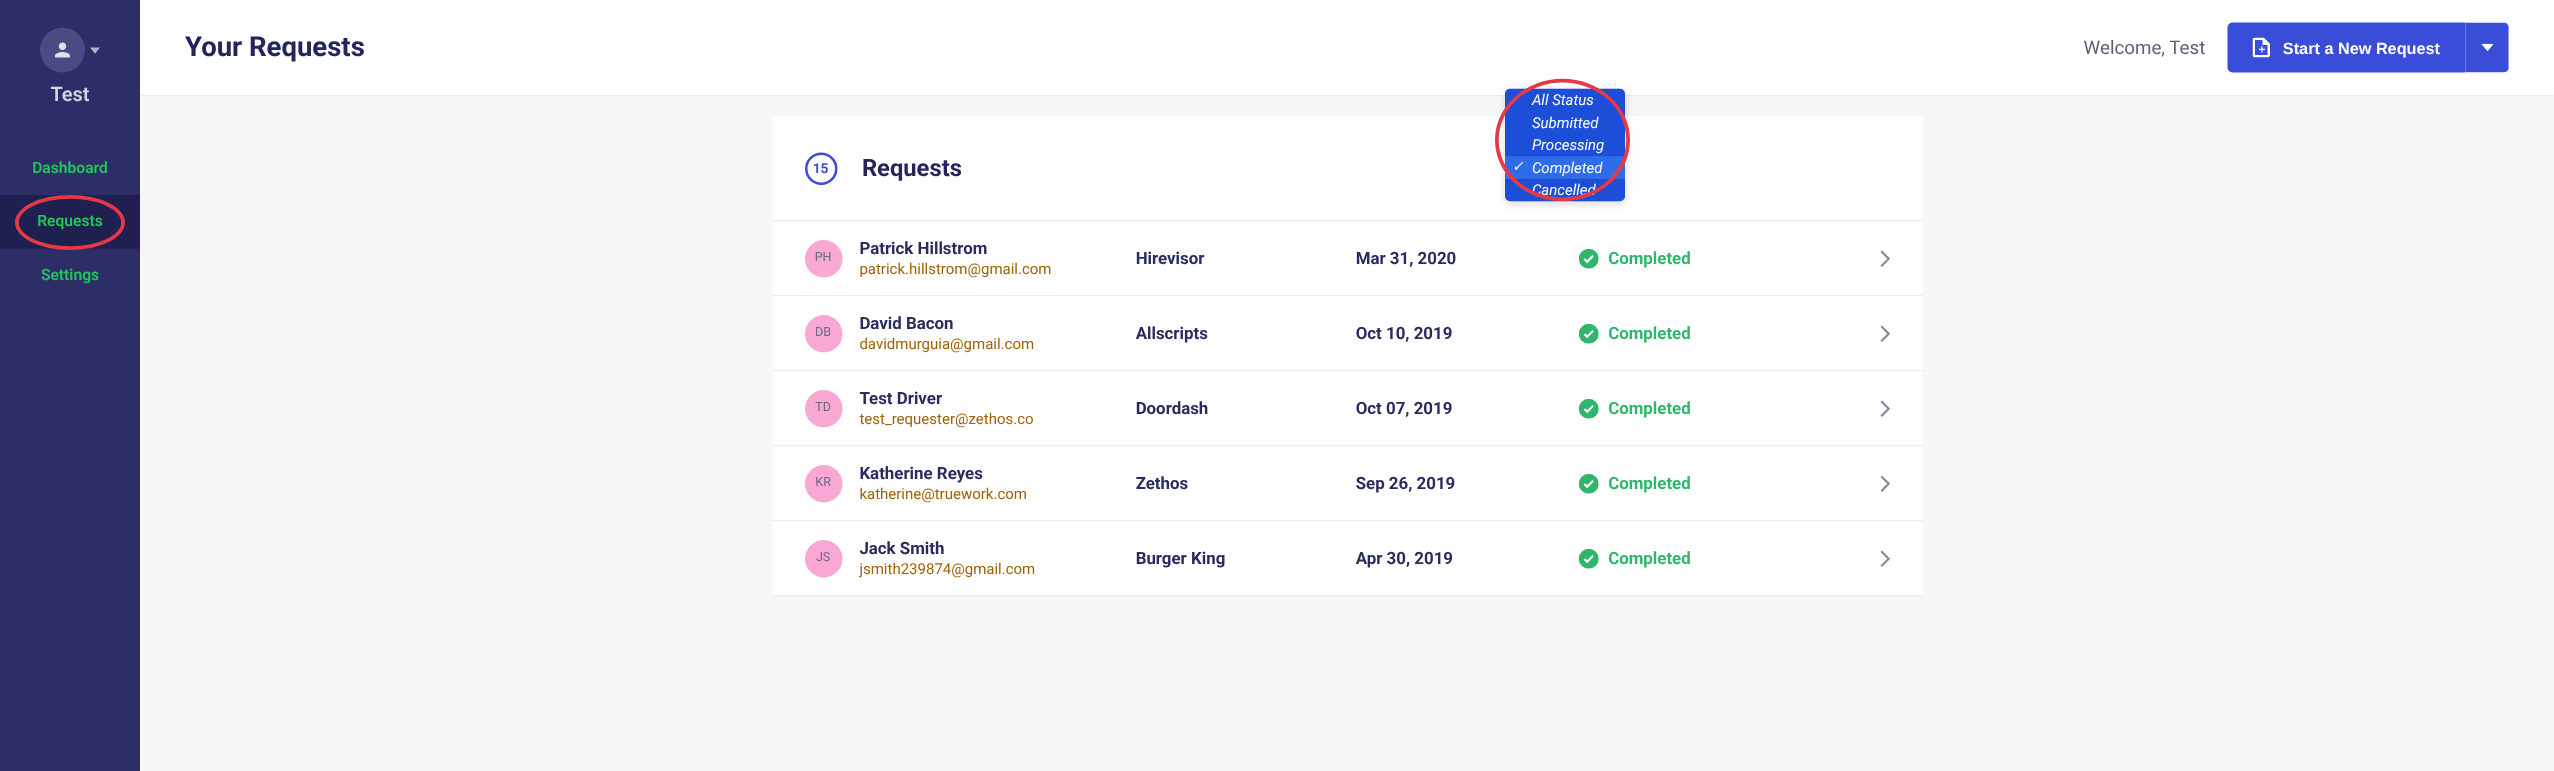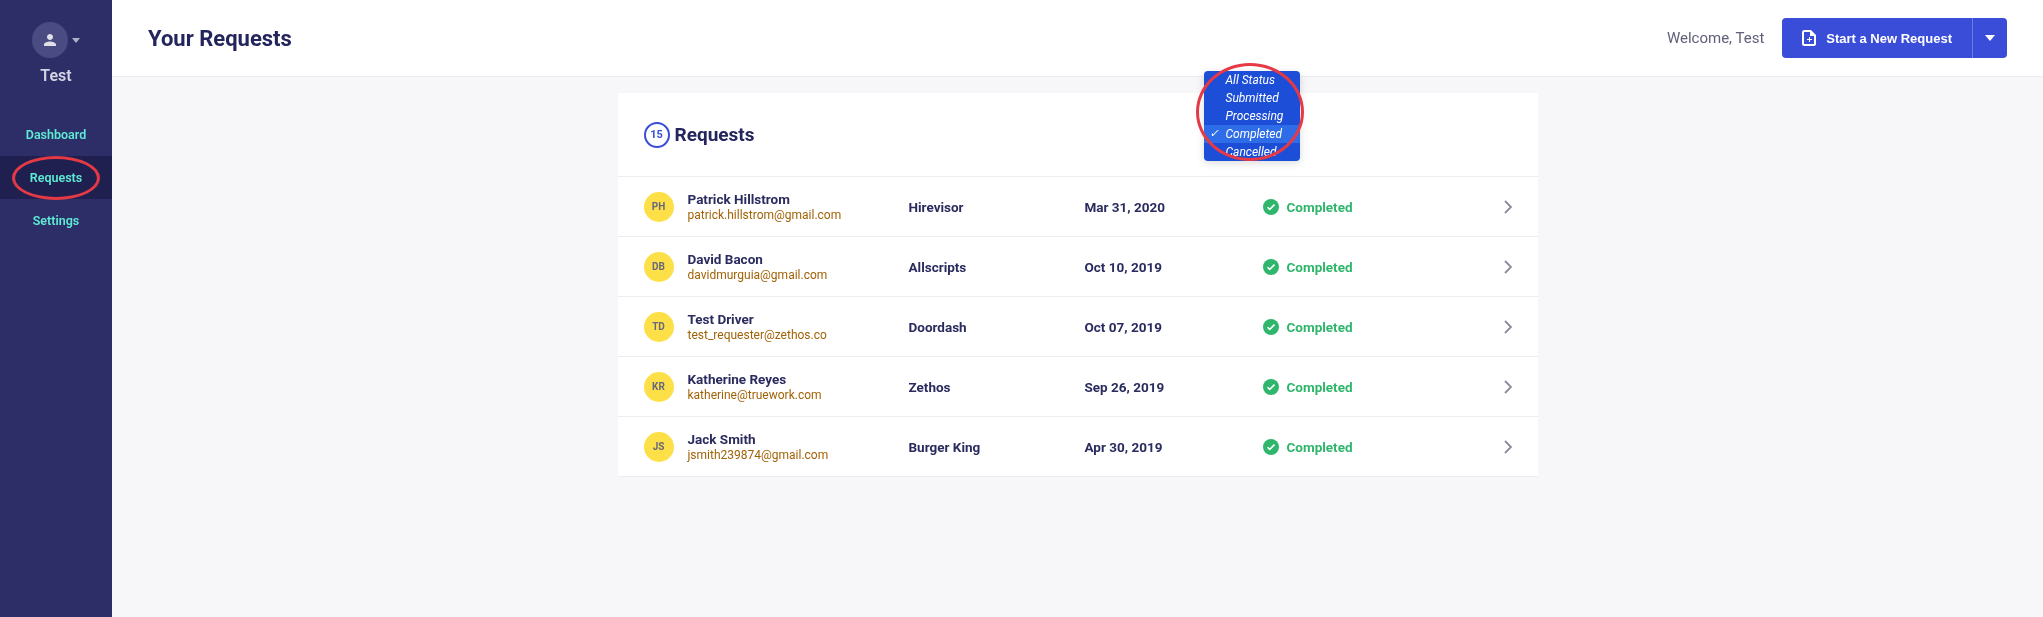--- a/index.html
+++ b/index.html
@@ -46,21 +46,21 @@
     .user-label {
       color: #d4d4e4;
       font-size: 16px;
       font-weight: 600;
       margin-bottom: 28px;
     }
     .nav-item {
       width: 100%;
       text-align: center;
       padding: 14px 0;
-      color: #5eead4;
+      color: #22c55e;
       font-size: 12.5px;
       font-weight: 600;
       cursor: pointer;
       position: relative;
     }
     .nav-item.active {
       background: #1f2050;
     }
     .nav-highlight {
       position: absolute;
@@ -129,21 +129,21 @@
       margin: 0 auto;
       padding: 26px 0 0;
     }
     .card-header {
       display: flex;
       align-items: center;
       justify-content: space-between;
       padding: 0 26px 26px;
       position: relative;
     }
-    .card-header-left { display: flex; align-items: center; gap: 5px; }
+    .card-header-left { display: flex; align-items: center; gap: 20px; }
     .count-badge {
       width: 26px; height: 26px;
       border: 2px solid #3a4dd8;
       border-radius: 50%;
       display: flex; align-items: center; justify-content: center;
       color: #3a4dd8; font-size: 11px; font-weight: 700;
     }
     .card-title { font-size: 19px; font-weight: 700; color: #24255c; }
     .card-header-right { display: flex; align-items: center; gap: 8px; position: relative; }
     
@@ -242,24 +242,24 @@
       display: flex;
       align-items: center;
       padding: 14px 26px;
       border-top: 1px solid #ececf1;
       cursor: pointer;
     }
     .emp-cell { display: flex; align-items: center; gap: 14px; }
     .emp-avatar {
       width: 30px; height: 30px;
       border-radius: 50%;
-      background: #fde047;
+      background: #f9a8d4;
       color: #68687c;
       font-size: 10px;
-      font-weight: 700;
+      font-weight: 400;
       display: flex; align-items: center; justify-content: center;
     }
     .emp-name { color: #2a2b5e; font-size: 13.5px; font-weight: 700; }
     .emp-email { color: #a16207; font-size: 12px; margin-top: 1px; }
     .employer { color: #2a2b5e; font-size: 13.5px; font-weight: 700; }
     .date { color: #2a2b5e; font-size: 13.5px; font-weight: 700; }
     .status-cell { display: flex; align-items: center; justify-content: space-between; }
     .status-badge { display: flex; align-items: center; gap: 8px; color: #2fb66c; font-weight: 700; font-size: 13.5px; }
     .status-badge svg { width: 16px; height: 16px; }
     .chevron { width: 8px; height: 14px; }

